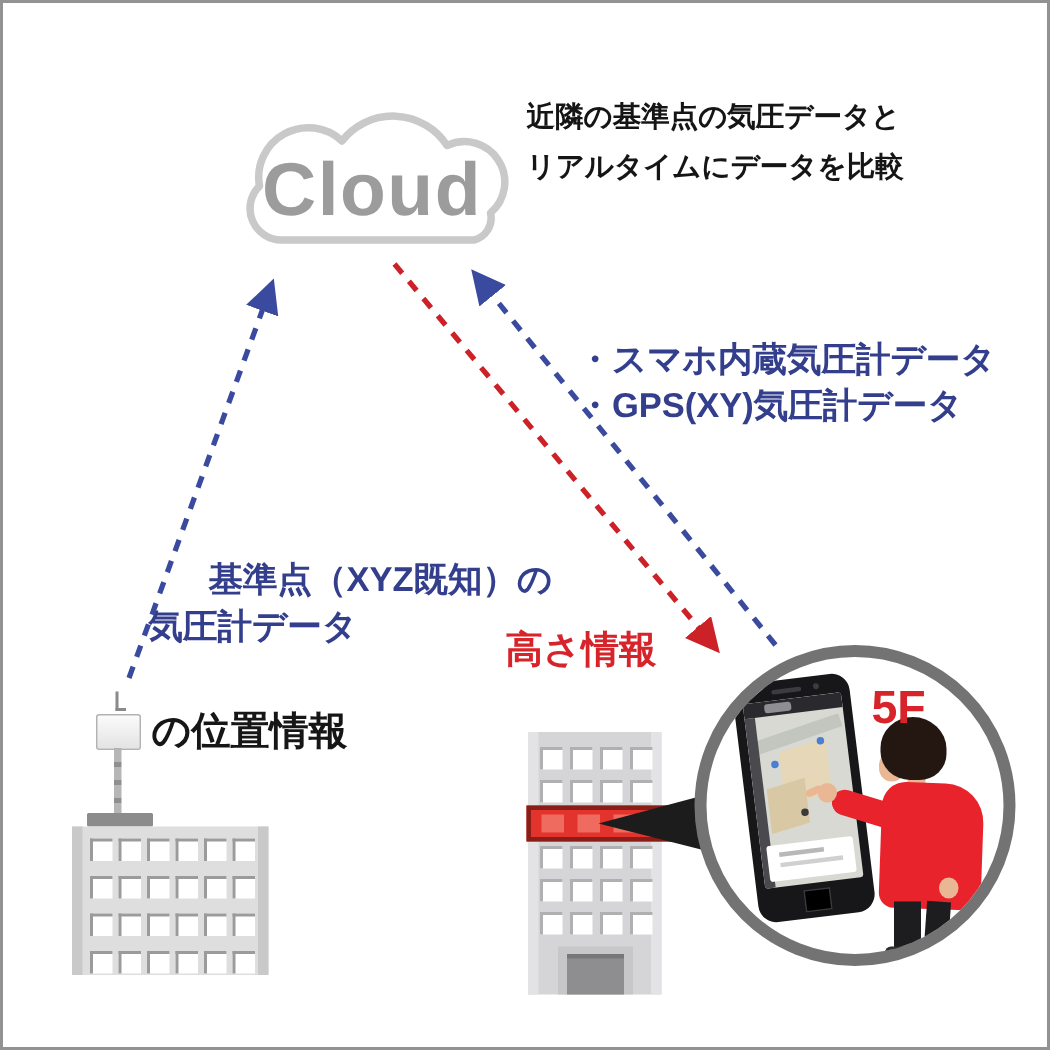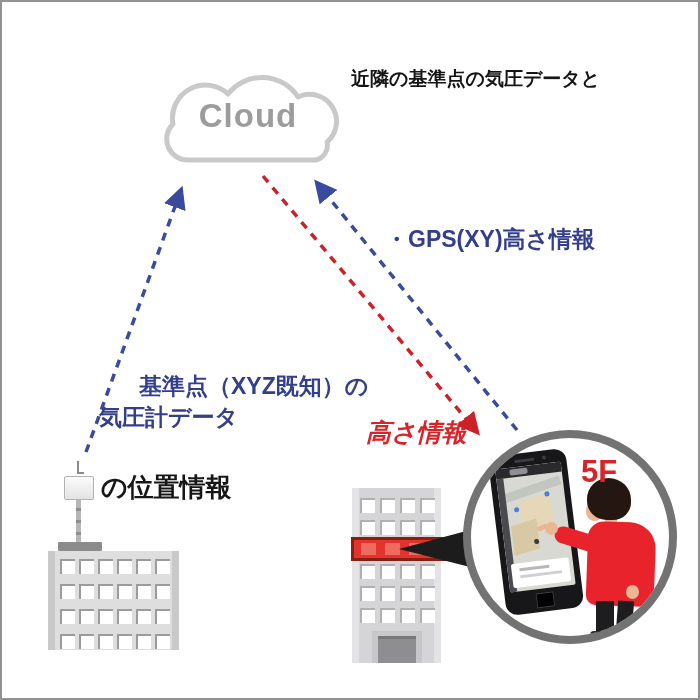--- a/index.html
+++ b/index.html
@@ -2,28 +2,28 @@
 <html style="--navy: #333f8c; --red: #d7232a; --arrow-blue: #3a4a9e; --arrow-red: #cc2127; --cloud-outline: #c9c9c9; --cloud-text: #9c9c9c;"><head>
 <meta charset="utf-8">
 <style>
   html,body{margin:0;padding:0;}
   body{width:700px;height:700px;background:#fff;font-family:"Liberation Sans","DejaVu Sans",sans-serif;position:relative;overflow:hidden;}
   .abs{position:absolute;}
   .frame{position:absolute;inset:0;border:2px solid #929292;pointer-events:none;z-index:50;}
 
   
   .cloud-svg{left:146px;top:50px;width:204px;height:118px;z-index:2;}
-  .cloud-label{left:150px;top:97px;width:196px;text-align:center;font-size:33px;font-weight:700;color:var(--cloud-text);letter-spacing:1px;z-index:3;}
+  .cloud-label{left:150px;top:97px;width:196px;text-align:center;font-size:50px;font-weight:700;color:var(--cloud-text);letter-spacing:1px;z-index:3;}
 
   
   .note{left:351px;top:62px;font-size:19px;line-height:33px;color:#151515;font-weight:600;letter-spacing:0px;z-index:6;}
   .blue-list{left:385px;top:224px;font-size:23px;line-height:31px;color:var(--navy);font-weight:700;z-index:6;}
   .ref-label{left:99px;top:371px;font-size:23px;line-height:31px;color:var(--navy);font-weight:700;z-index:6;}
   .ref-label .ind{padding-left:8px;margin-left:32px;}
-  .height-label{left:366px;top:416px;font-size:25px;color:var(--red);font-weight:700;z-index:6;font-style:italic;}
+  .height-label{left:337px;top:416px;font-size:25px;color:var(--red);font-weight:700;z-index:6;}
   .baro-label{left:101px;top:470px;font-size:26px;color:#161616;font-weight:600;z-index:6;}
 
   
   .antenna{left:77px;top:461px;width:2px;height:13px;background:#8a8a8a;}
   .antenna-foot{left:77px;top:472px;width:7px;height:2px;background:#8a8a8a;}
   .sensor-box{left:64px;top:476px;width:28px;height:22px;background:linear-gradient(180deg,#fbfbfb,#e3e3e3);border:1px solid #b2b2b2;border-radius:2px;}
   .sensor-pole{left:76px;top:499px;width:5px;height:45px;background:repeating-linear-gradient(180deg,#b6b6b6 0 9px,#8f8f8f 9px 12px);}
   .sensor-base{left:58px;top:542px;width:44px;height:9px;background:#8c8c8c;border-radius:1px;}
 
   
@@ -88,24 +88,26 @@
            A 33 33 0 0 1 82 44
            A 43 43 0 0 1 152 47
            A 27 27 0 0 1 181 92
            A 15 15 0 0 1 170 110
            Z" fill="#ffffff" style="stroke:var(--cloud-outline)" stroke-width="5" stroke-linejoin="round"></path>
 </svg>
 <div class="abs cloud-label">Cloud</div>
 
 <div class="abs note">
   <div>近隣の基準点の気圧データと</div>
+  <div>リアルタイムにデータを比較</div>
 </div>
 
 <div class="abs blue-list">
-  <div>・GPS(XY)高さ情報</div>
+  <div>・スマホ内蔵気圧計データ</div>
+  <div>・GPS(XY)気圧計データ</div>
 </div>
 
 <div class="abs ref-label">
   <div class="ind">基準点（XYZ既知）の</div>
   <div>気圧計データ</div>
 </div>
 
 <div class="abs height-label">高さ情報</div>
 
 <div class="abs baro-label">の位置情報</div>

